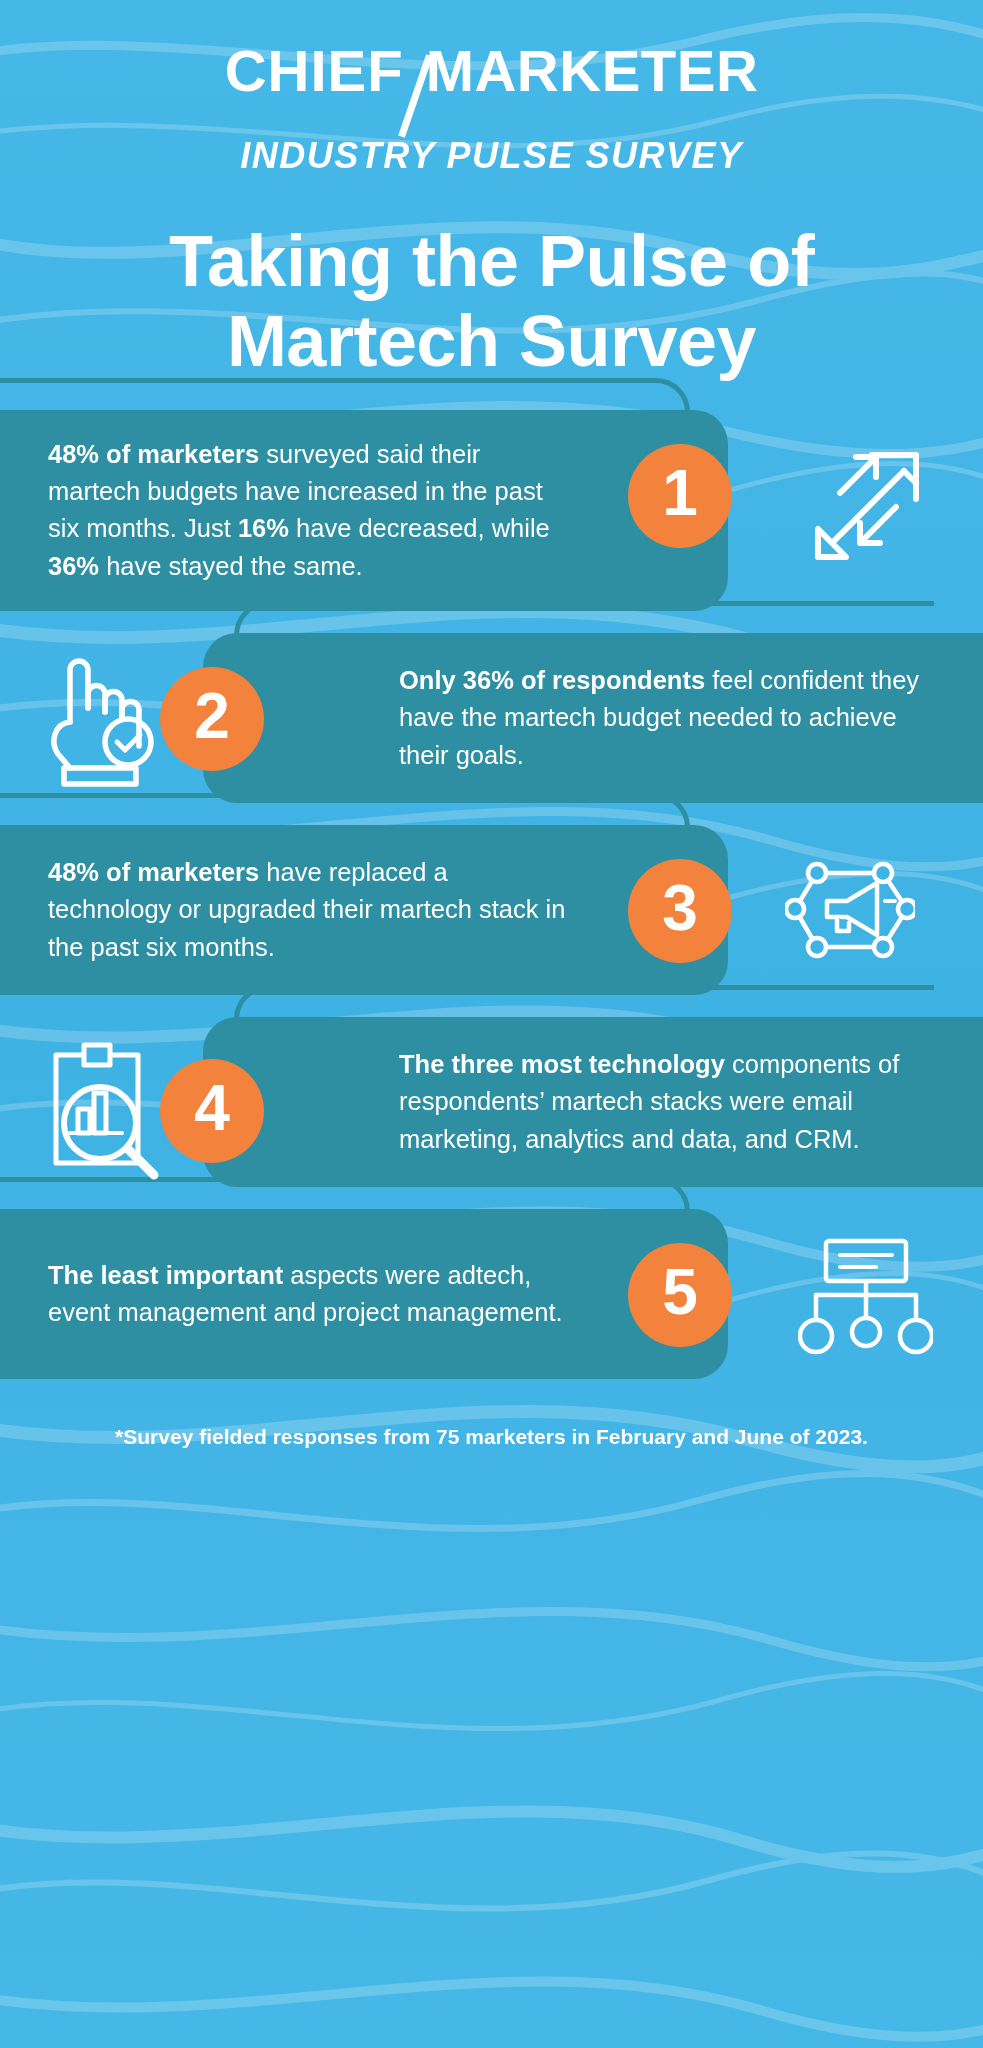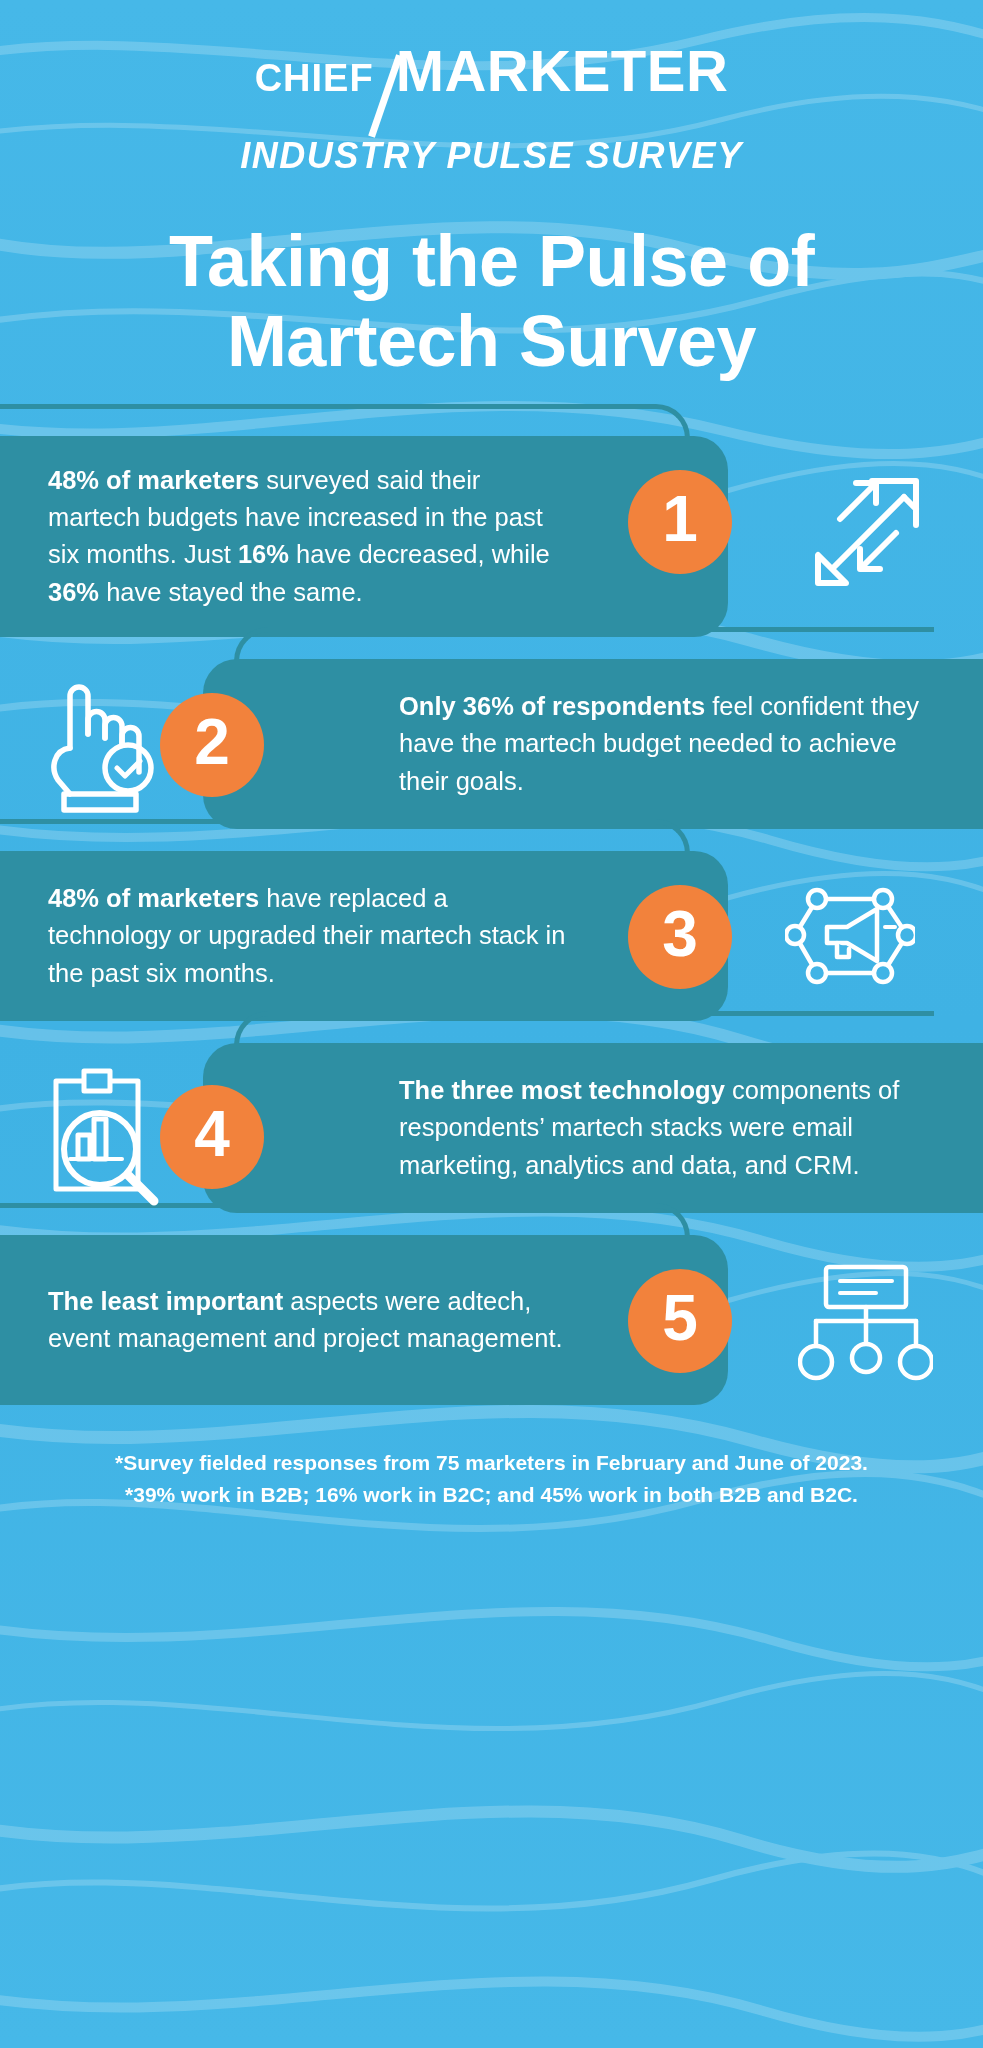--- a/index.html
+++ b/index.html
@@ -34,21 +34,21 @@
   .logo {
     display: inline-block;
     position: relative;
     font-weight: bold;
     color: #ffffff;
     letter-spacing: 0.5px;
     white-space: nowrap;
     line-height: 1;
   }
   .logo-chief {
-    font-size: 38px;
+    font-size: 58px;
     font-weight: bold;
     letter-spacing: 1px;
   }
   .logo-slash {
     display: inline-block;
     width: 26px;
     height: 76px;
     position: relative;
     top: 10px;
     vertical-align: middle;
@@ -86,21 +86,21 @@
     line-height: 1.12;
     letter-spacing: -0.5px;
     text-align: center;
     padding: 0 42px;
   }
 
   
   .cards {
     position: relative;
     z-index: 3;
-    margin-top: 54px;
+    margin-top: 28px;
   }
   .card-wrap {
     position: relative;
     margin-bottom: 22px;
   }
   .card {
     position: relative;
     background: #2e8fa3;
     min-height: 170px;
     display: flex;
@@ -373,16 +373,15 @@
           <circle cx="68" cy="95" r="14"></circle>
           <circle cx="118" cy="99" r="16"></circle>
         </svg>
       </div>
     </div>
 
   </div>
 
   <div class="footer">
     <div>*Survey fielded responses from 75 marketers in February and June of 2023.</div>
-    <div>*39% work in B2B; 16% work in B2C; and 45% work in both B2B and B2C.</div>
   </div>
 
 </div>
 
 </body></html>

